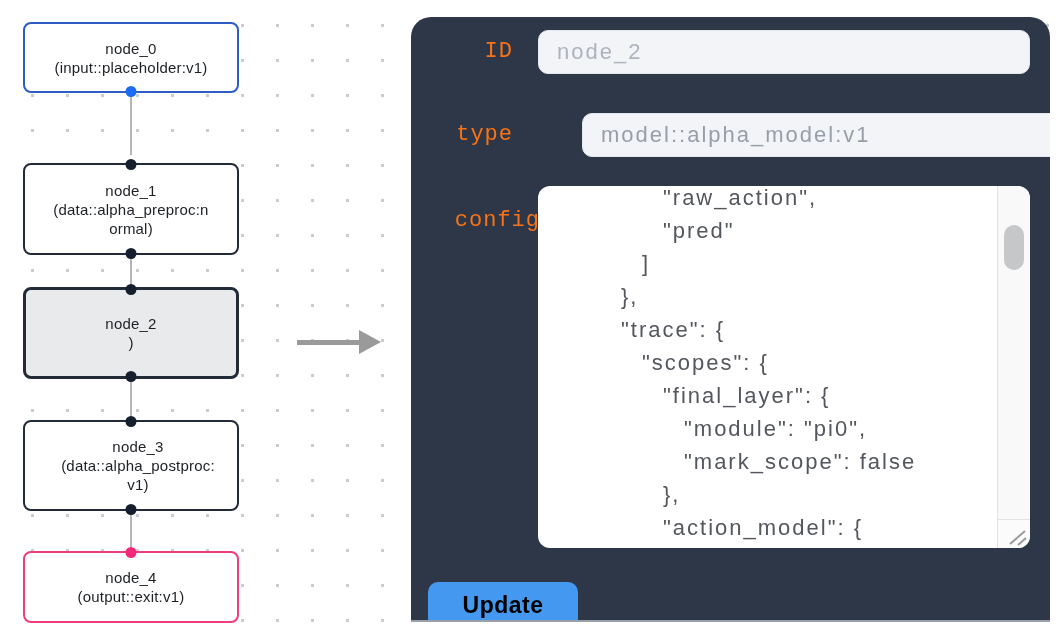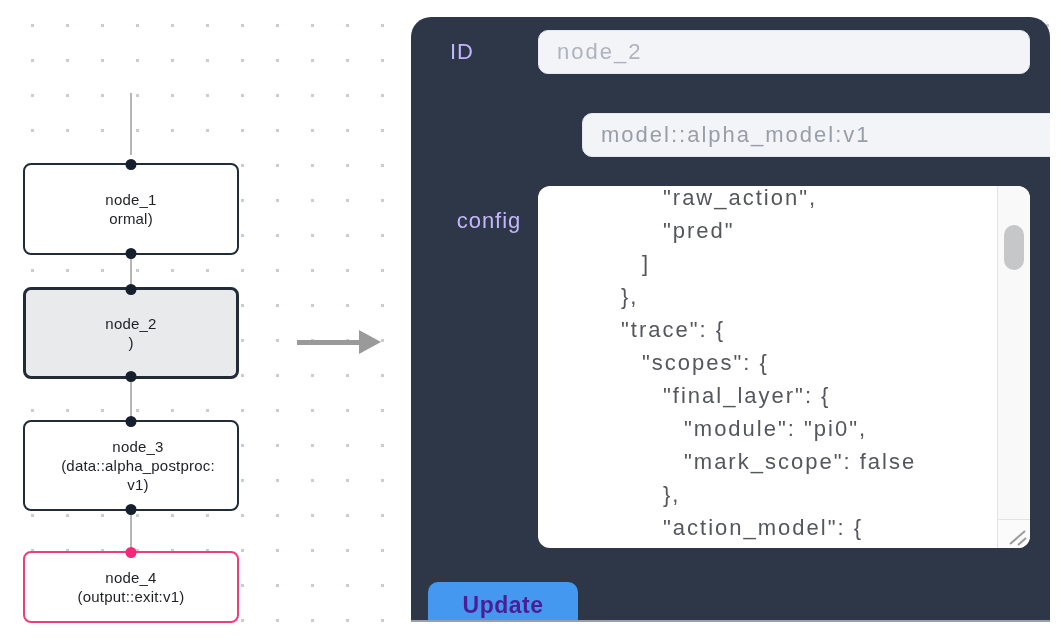--- a/index.html
+++ b/index.html
@@ -39,22 +39,22 @@
   }
 
   
   #panel {
     position:absolute; left:411px; top:17px; width:639px; height:605px;
     background:#2d3748; border-radius:20px 20px 0 0; overflow:hidden;
     border-bottom:2px solid #99a0ab;
   }
   #panel-mask { position:absolute; left:411px; top:622px; width:651px; height:21px; background:#ffffff; }
   .field-label {
-    position:absolute; left:0; width:102px; text-align:center;
-    color:#c4b5fd; font-size:22px; letter-spacing:1px; height:44px; line-height:44px;
+    position:absolute; left:0; width:102px; text-align:right;
+    color:#f97316; font-size:22px; letter-spacing:1px; height:44px; line-height:44px;font-family:Liberation Mono, monospace;
   }
   .panel-input {
     position:absolute; left:127px; width:492px; height:44px;
     background:#f2f4f8; border:1px solid #e4e7ee; border-radius:10px;
     font-family:"Liberation Sans","DejaVu Sans",sans-serif;
     font-size:22px; letter-spacing:2px; padding:0 0 0 18px; outline:none;
   }
   #id-input { top:13px; color:#aeb3bd; }
   #type-input { top:96px; color:#989eа8; color:#989ea8;margin-left:44px; }
   #id-label { top:13px; }
@@ -81,37 +81,43 @@
     background:#c5c7c9; border-radius:10px;
   }
   #config-corner {
     position:absolute; right:0; bottom:0; width:33px; height:29px;
     background:#fbfbfb; border-left:1px solid #e3e3e3; border-top:1px solid #e3e3e3;
   }
   #resize-icon { position:absolute; right:2px; bottom:2px; }
 
   #update-button {
     position:absolute; left:17px; top:565px; width:150px; height:46px;
-    background:#4598f0; color:#4c1d95; border:none; border-radius:10px;
+    background:#4598f0; color:#000000; border:none; border-radius:10px;
     font-family:"Liberation Sans","DejaVu Sans",sans-serif;
     font-size:23px; font-weight:bold; letter-spacing:0.5px; cursor:pointer;
   }
 </style>
 </head>
 <body>
 
 <div id="stage">
 
   <div id="flow">
       <div class="edge" style="top: 93px; height: 62px;"></div>
       <div class="edge" style="top: 247px; height: 40px;"></div>
       <div class="edge" style="top: 379px; height: 41px;"></div>
       <div class="edge" style="top: 511px; height: 40px;"></div>
+      <div class="node" style="top: 22px; height: 71px; background: rgb(255, 255, 255); border-color: rgb(46, 92, 197); border-width: 2px;">
+        <div class="node-name">node_0</div>
+        <div class="node-type-line">(input::placeholder:v1)</div>
+        <div class="port bottom" style="background: rgb(29, 107, 242);"></div>
+      </div>
       <div class="node" style="top: 155px; height: 92px; background: rgb(255, 255, 255); border-color: rgb(36, 43, 56); border-width: 2px; margin-top: 8px;">
         <div class="node-name">node_1</div>
+        <div class="node-type-line">(data::alpha_preproc:n</div>
         <div class="node-type-line">ormal)</div>
         <div class="port top" style="background: rgb(22, 31, 45);"></div>
         <div class="port bottom" style="background: rgb(22, 31, 45);"></div>
       </div>
       <div class="node" style="top: 287px; height: 92px; background: rgb(233, 234, 235); border-color: rgb(36, 43, 56); border-width: 3px;">
         <div class="node-name">node_2</div>
         <div class="node-type-line">)</div>
         <div class="port top" style="background: rgb(22, 31, 45);"></div>
         <div class="port bottom" style="background: rgb(22, 31, 45);"></div>
       </div>
@@ -129,20 +135,21 @@
       </div>
     </div>
 
   <div id="arrow-line"></div>
   <div id="arrow-head"></div>
 
   <div id="panel" style="background: rgb(45, 55, 72);">
     <div id="id-label" class="field-label">ID</div>
     <input id="id-input" class="panel-input" value="node_2" style="">
 
+    <div id="type-label" class="field-label">type</div>
     <input id="type-input" class="panel-input" value="model::alpha_model:v1" style="">
 
     <div id="config-label" class="field-label">config</div>
 
     <div id="config-box">
       <div id="config-content"><div class="cfg-line" style="padding-left: 105px;">"raw_action",</div><div class="cfg-line" style="padding-left: 105px;">"pred"</div><div class="cfg-line" style="padding-left: 84px;">]</div><div class="cfg-line" style="padding-left: 63px;">},</div><div class="cfg-line" style="padding-left: 63px;">"trace": {</div><div class="cfg-line" style="padding-left: 84px;">"scopes": {</div><div class="cfg-line" style="padding-left: 105px;">"final_layer": {</div><div class="cfg-line" style="padding-left: 126px;">"module": "pi0",</div><div class="cfg-line" style="padding-left: 126px;">"mark_scope": false</div><div class="cfg-line" style="padding-left: 105px;">},</div><div class="cfg-line" style="padding-left: 105px;">"action_model": {</div></div>
       <div id="config-scrollbar">
         <div id="config-scroll-thumb"></div>
       </div>
       <div id="config-corner">

